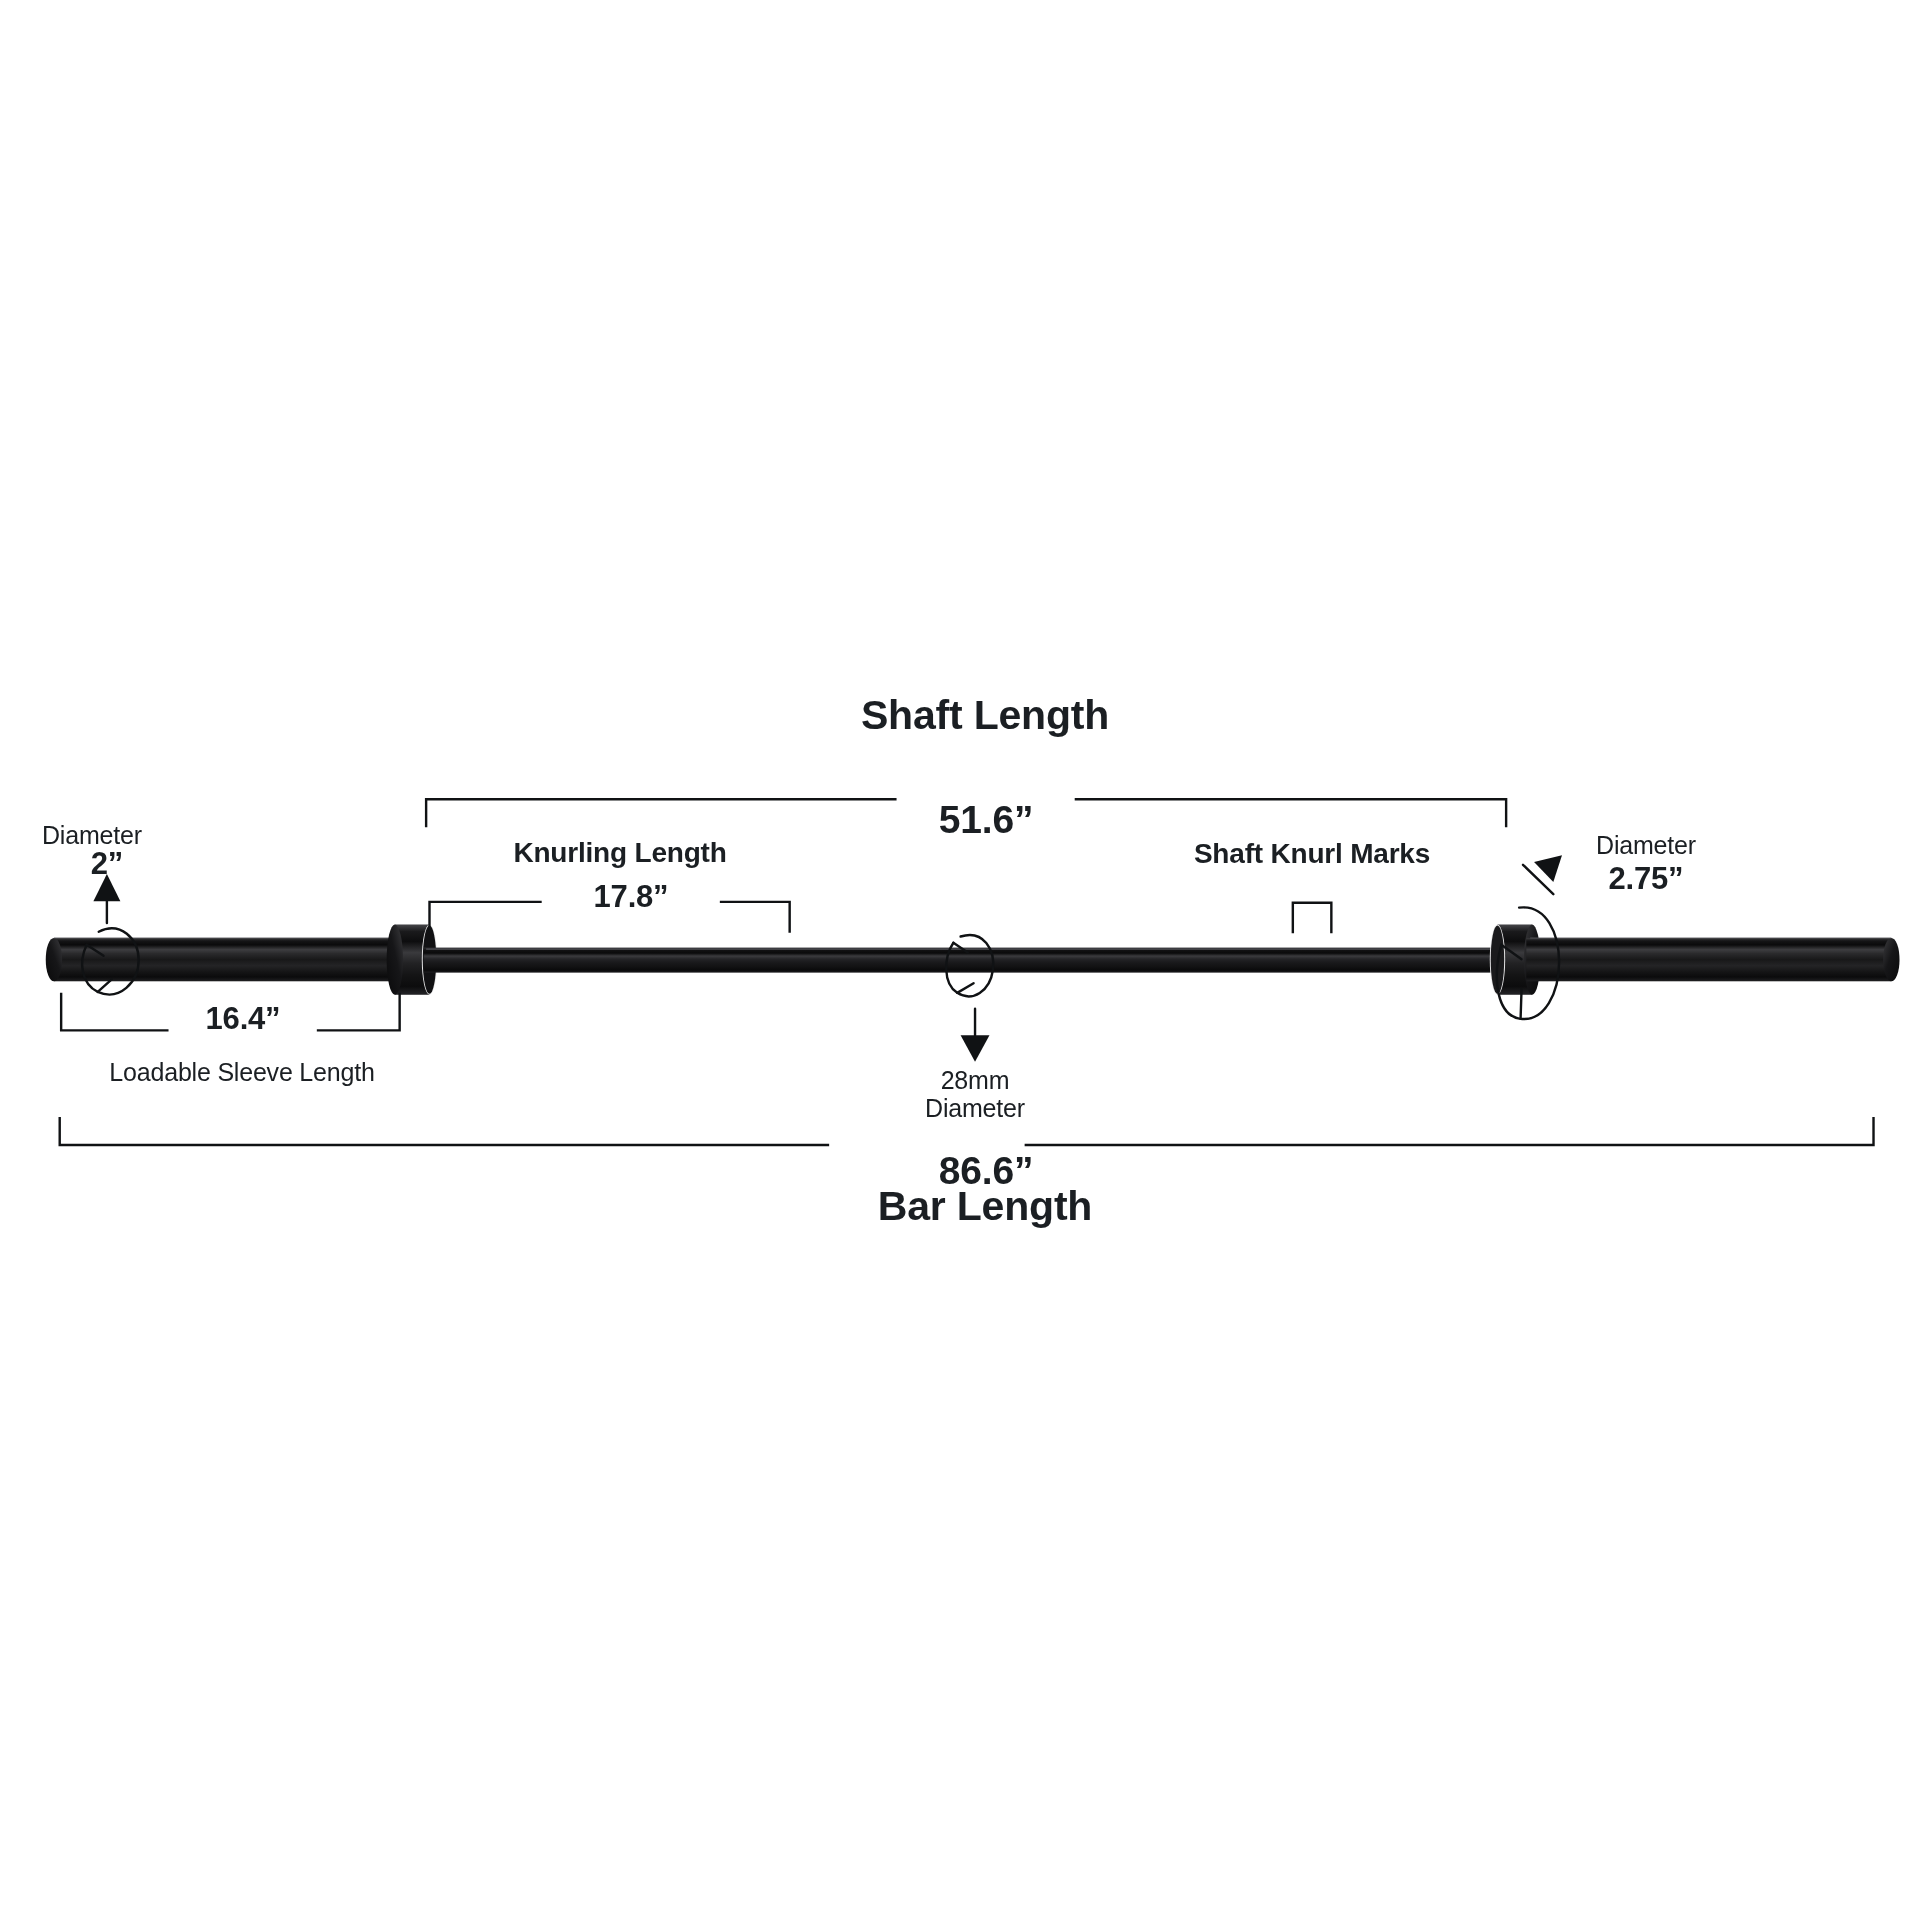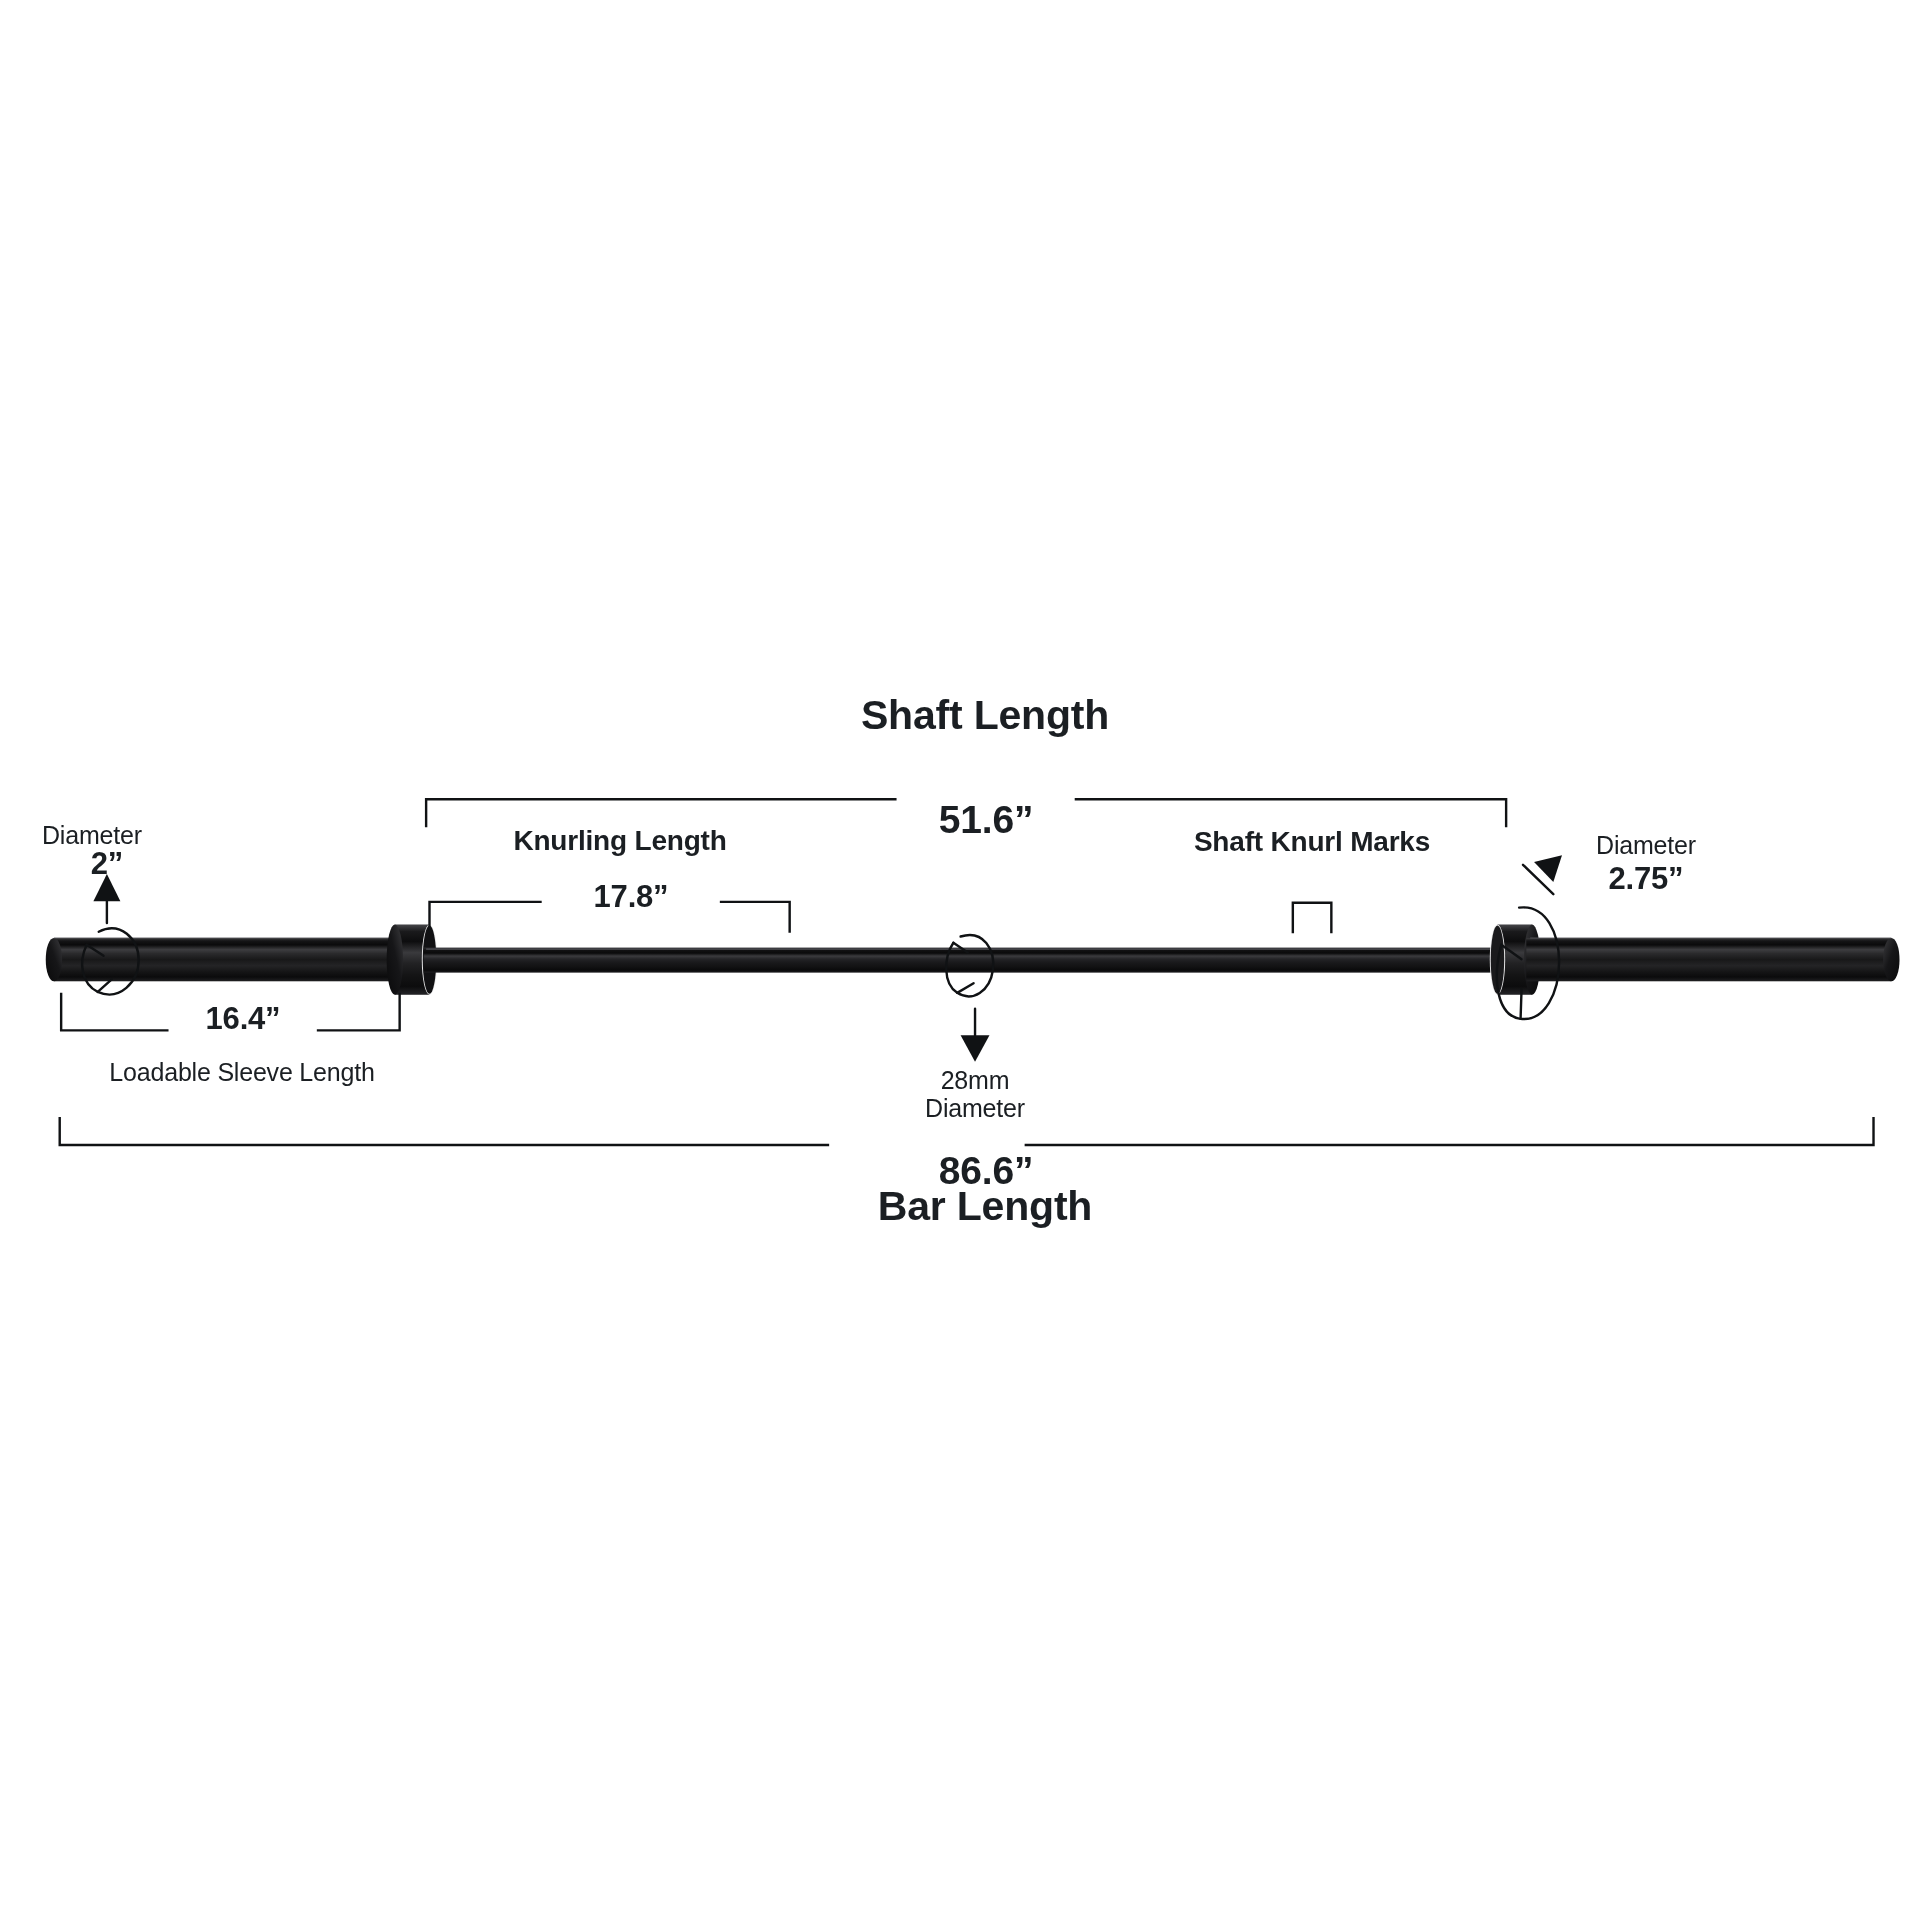--- a/index.html
+++ b/index.html
@@ -34,20 +34,21 @@
     line-height: 1.08;
     letter-spacing: -0.2px;
   }
   .lbl-title {
     font-size: 41px;
     font-weight: 700;
   }
   .lbl-heading {
     font-size: 28px;
     font-weight: 700;
+    margin-top: 12px;
   }
   .lbl-dim {
     font-size: 39px;
     font-weight: 700;
   }
   .lbl-dim-sm {
     font-size: 31px;
     font-weight: 700;
   }
   .lbl-small {

